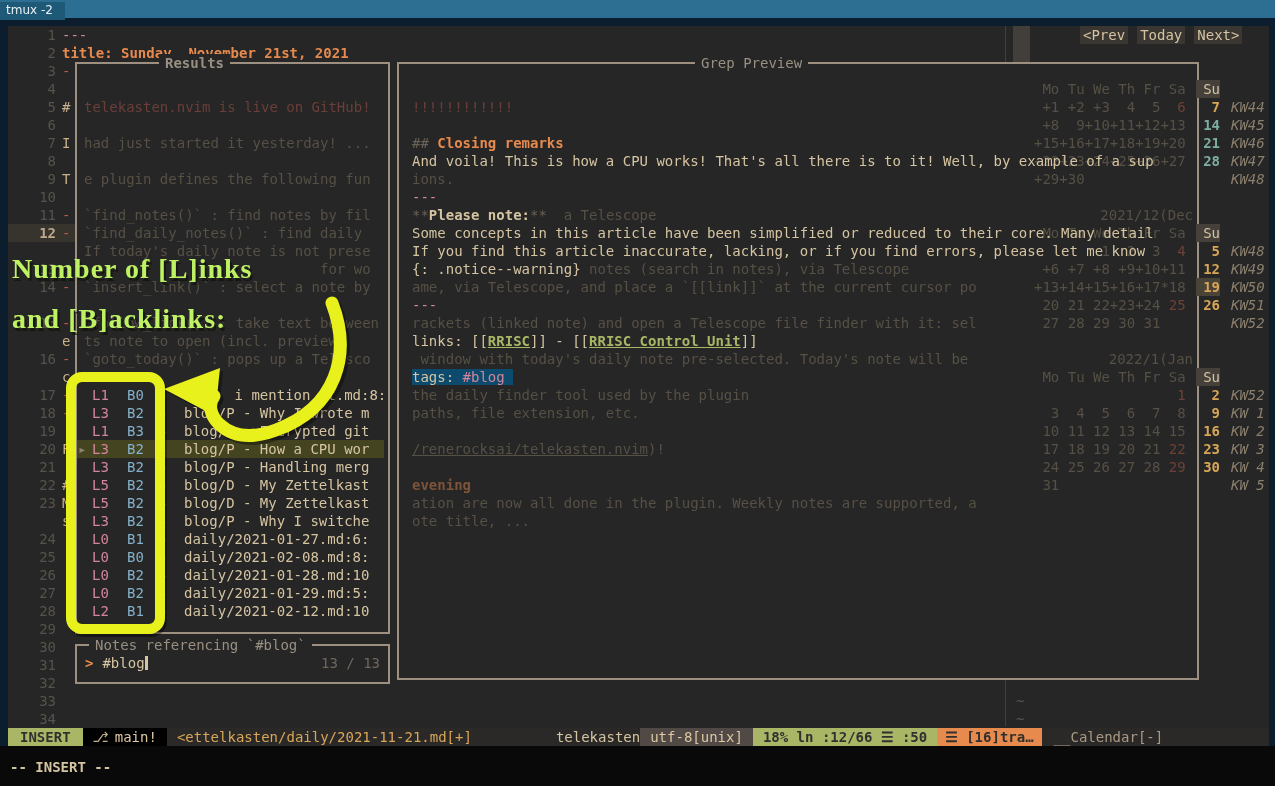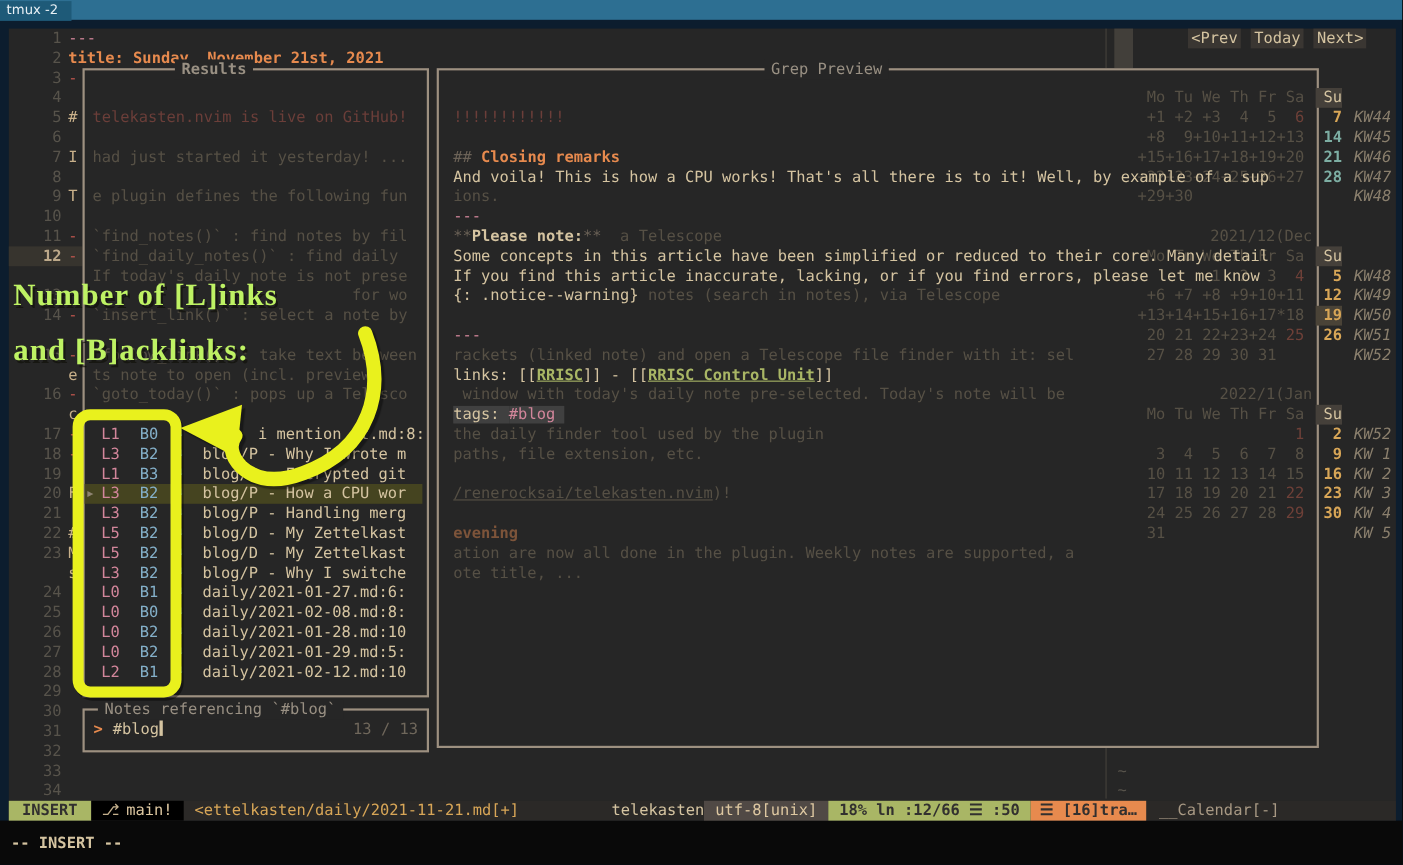--- a/index.html
+++ b/index.html
@@ -22,21 +22,21 @@
   .num{position:absolute;left:0;width:48px;text-align:right;color:#57534b;}
   .curnum{color:#bda98a;font-weight:bold;}
   .ch{position:absolute;left:54px;white-space:pre;}
   .btext{position:absolute;left:54px;white-space:pre;}
   
   .fg{color:#d5c4a1;} .fg-b{color:#d5c4a1;font-weight:bold;}
   .dim{color:#565045;} .dim2{color:#6b6257;} .dimred{color:#6b3e39;}
   .pink{color:#d3869b;} .orange-b{color:#e78a4e;font-weight:bold;}
   .green-b{color:#a9b665;font-weight:bold;text-decoration:underline;}
   .u{text-decoration:underline;}
-  .hl{background:#404040;}
+  .hl{background:#0c4a6e;}
   .dimorange-b{color:#7d543a;font-weight:bold;}
   .red{color:#c0564e;} .tan{color:#c8b08a;}
   
   .float{position:absolute;background:#262626;border:2px solid #9d9080;z-index:1;}
   .results-float{left:75px;top:62px;width:311px;height:568px;font-weight:bold;}
   .preview-float{left:397px;top:62px;width:798px;height:614px;}
   .prompt-float{left:75px;top:644px;width:311px;height:36px;}
   .ftitle{position:absolute;top:-10px;background:#262626;color:#999083;padding:0 6px;white-space:pre;}
   .rtitle{left:82px;} .ptitle{left:296px;} .prtitle{left:12px;}
   
@@ -301,20 +301,21 @@
   <div id="pvlines" class="layer">
       <div class="line" style="left: 412px; top: 98px;"><span class="dimred">!!!!!!!!!!!!</span></div>
       <div class="line" style="left: 412px; top: 134px;"><span class="dim2">## </span><span class="orange-b">Closing remarks</span></div>
       <div class="line" style="left: 412px; top: 152px;"><span class="fg">And voila! This is how a CPU works! That's all there is to it! Well, by example of a sup</span></div>
       <div class="line" style="left: 412px; top: 170px;"><span class="dim">ions.</span></div>
       <div class="line" style="left: 412px; top: 188px;"><span class="pink">---</span></div>
       <div class="line" style="left: 412px; top: 206px;"><span class="dim2">**</span><span class="fg-b">Please note:</span><span class="dim2">**</span><span class="dim">  a Telescope</span></div>
       <div class="line" style="left: 412px; top: 224px;"><span class="fg">Some concepts in this article have been simplified or reduced to their core. Many detail</span></div>
       <div class="line" style="left: 412px; top: 242px;"><span class="fg">If you find this article inaccurate, lacking, or if you find errors, please let me know</span></div>
       <div class="line" style="left: 412px; top: 260px;"><span class="fg">{: .notice--warning}</span><span class="dim"> notes (search in notes), via Telescope</span></div>
+      <div class="line" style="left: 412px; top: 278px;"><span class="dim">ame, via Telescope, and place a `[[link]]` at the current cursor po</span></div>
       <div class="line" style="left: 412px; top: 296px;"><span class="pink">---</span></div>
       <div class="line" style="left: 412px; top: 314px;"><span class="dim">rackets (linked note) and open a Telescope file finder with it: sel</span></div>
       <div class="line" style="left: 412px; top: 332px;"><span class="fg">links: [[</span><span class="green-b">RRISC</span><span class="fg">]] - [[</span><span class="green-b">RRISC Control Unit</span><span class="fg">]]</span></div>
       <div class="line" style="left: 412px; top: 350px;"><span class="dim"> window with today's daily note pre-selected. Today's note will be</span></div>
       <div class="line" style="left: 412px; top: 368px;"><span class="fg hl">tags: </span><span class="pink hl">#blog </span></div>
       <div class="line" style="left: 412px; top: 386px;"><span class="dim">the daily finder tool used by the plugin</span></div>
       <div class="line" style="left: 412px; top: 404px;"><span class="dim">paths, file extension, etc.</span></div>
       <div class="line" style="left: 412px; top: 440px;"><span class="dim u">/renerocksai/telekasten.nvim</span><span class="dim">)!</span></div>
       <div class="line" style="left: 412px; top: 476px;"><span class="dimorange-b">evening</span></div>
       <div class="line" style="left: 412px; top: 494px;"><span class="dim">ation are now all done in the plugin. Weekly notes are supported, a</span></div>

